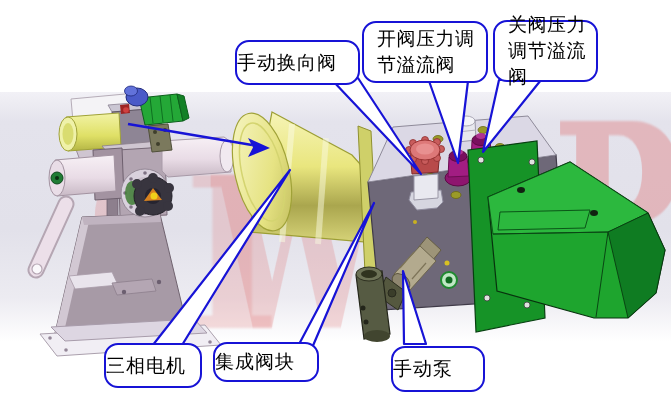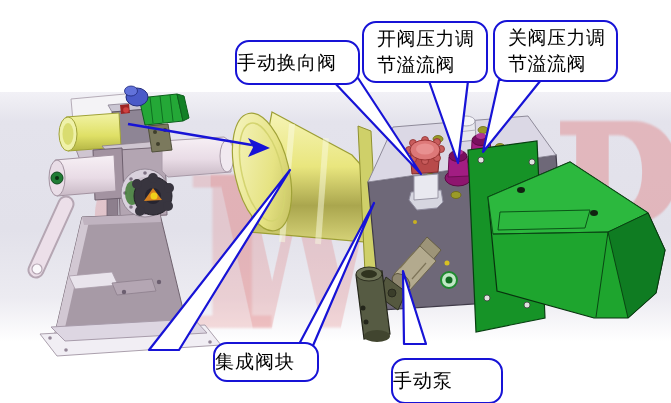--- a/index.html
+++ b/index.html
@@ -293,26 +293,29 @@
   </svg>
 
   <div class="callout c-one" style="left:235px;top:40px;width:125px;height:45px;">
     <span class="txt">手动换向阀</span>
   </div>
 
   <div class="callout c-two" style="left:362px;top:21px;width:126px;height:62px;">
     <span class="txt">开阀压力调节溢流阀</span>
   </div>
 
-  <div class="callout c-two" style="left:493px;top:20px;width:125px;height:62px;">
+  <div class="callout c-two" style="left:493px;top:20px;width:105px;height:62px;">
     <span class="txt">关阀压力调节溢流阀</span>
   </div>
 
+  <div class="callout c-one" style="left:104px;top:343px;width:98px;height:45px;">
+    <span class="txt">三相电机</span>
+  </div>
 
   <div class="callout c-one" style="left:213px;top:342px;width:106px;height:40px;">
     <span class="txt">集成阀块</span>
   </div>
 
-  <div class="callout c-one" style="left:391px;top:358px;width:112px;height:46px;">
+  <div class="callout c-one" style="left:391px;top:346px;width:94px;height:46px;">
     <span class="txt">手动泵</span>
   </div>
 
 </div>
 
 </body></html>

